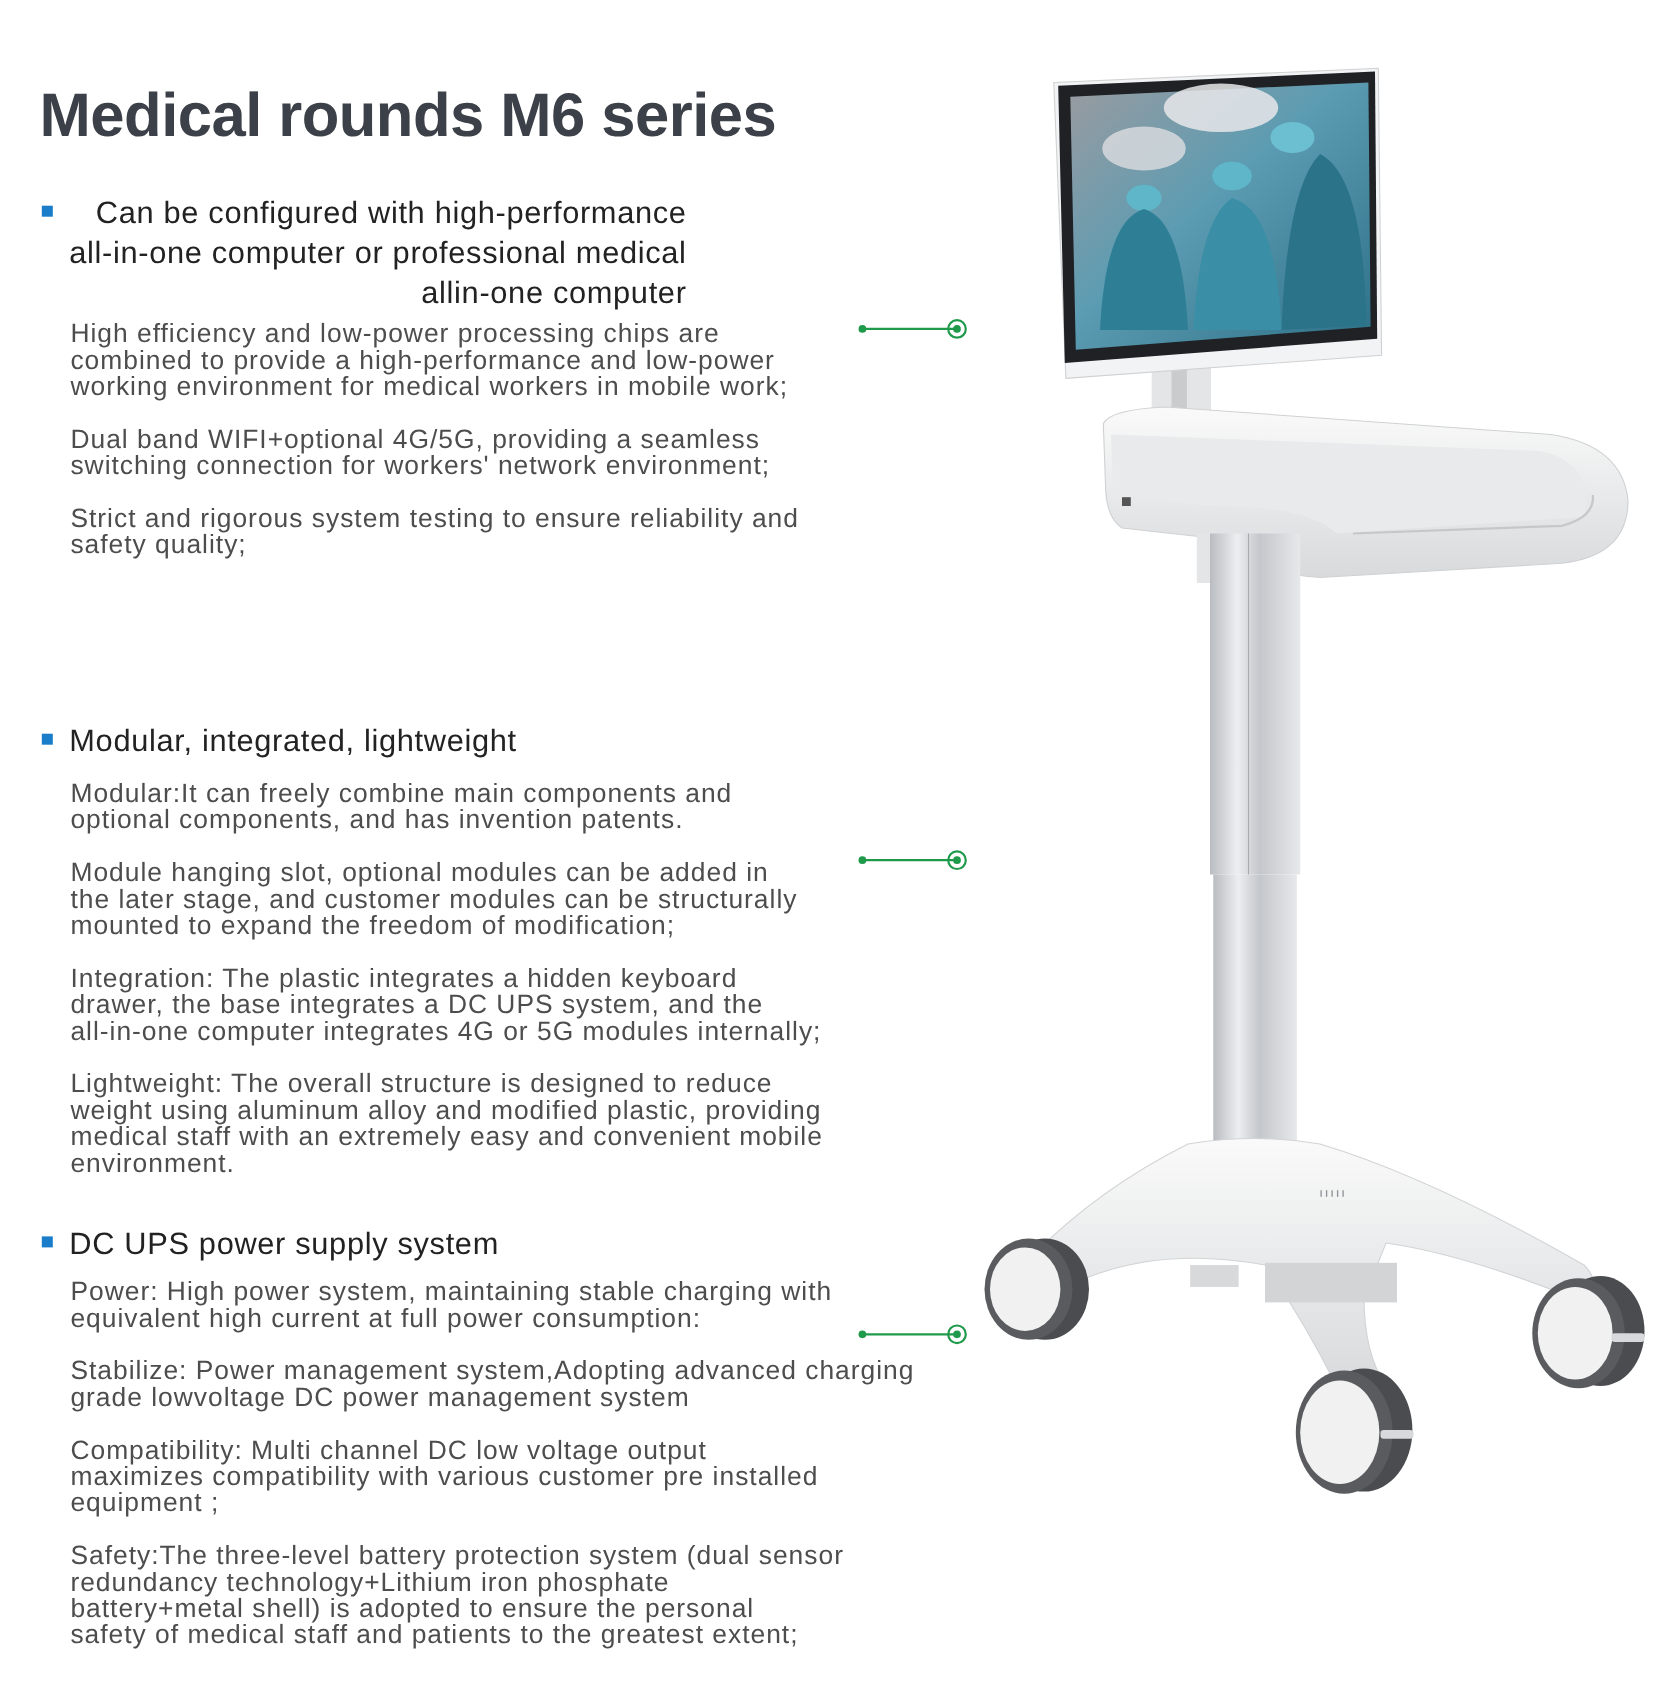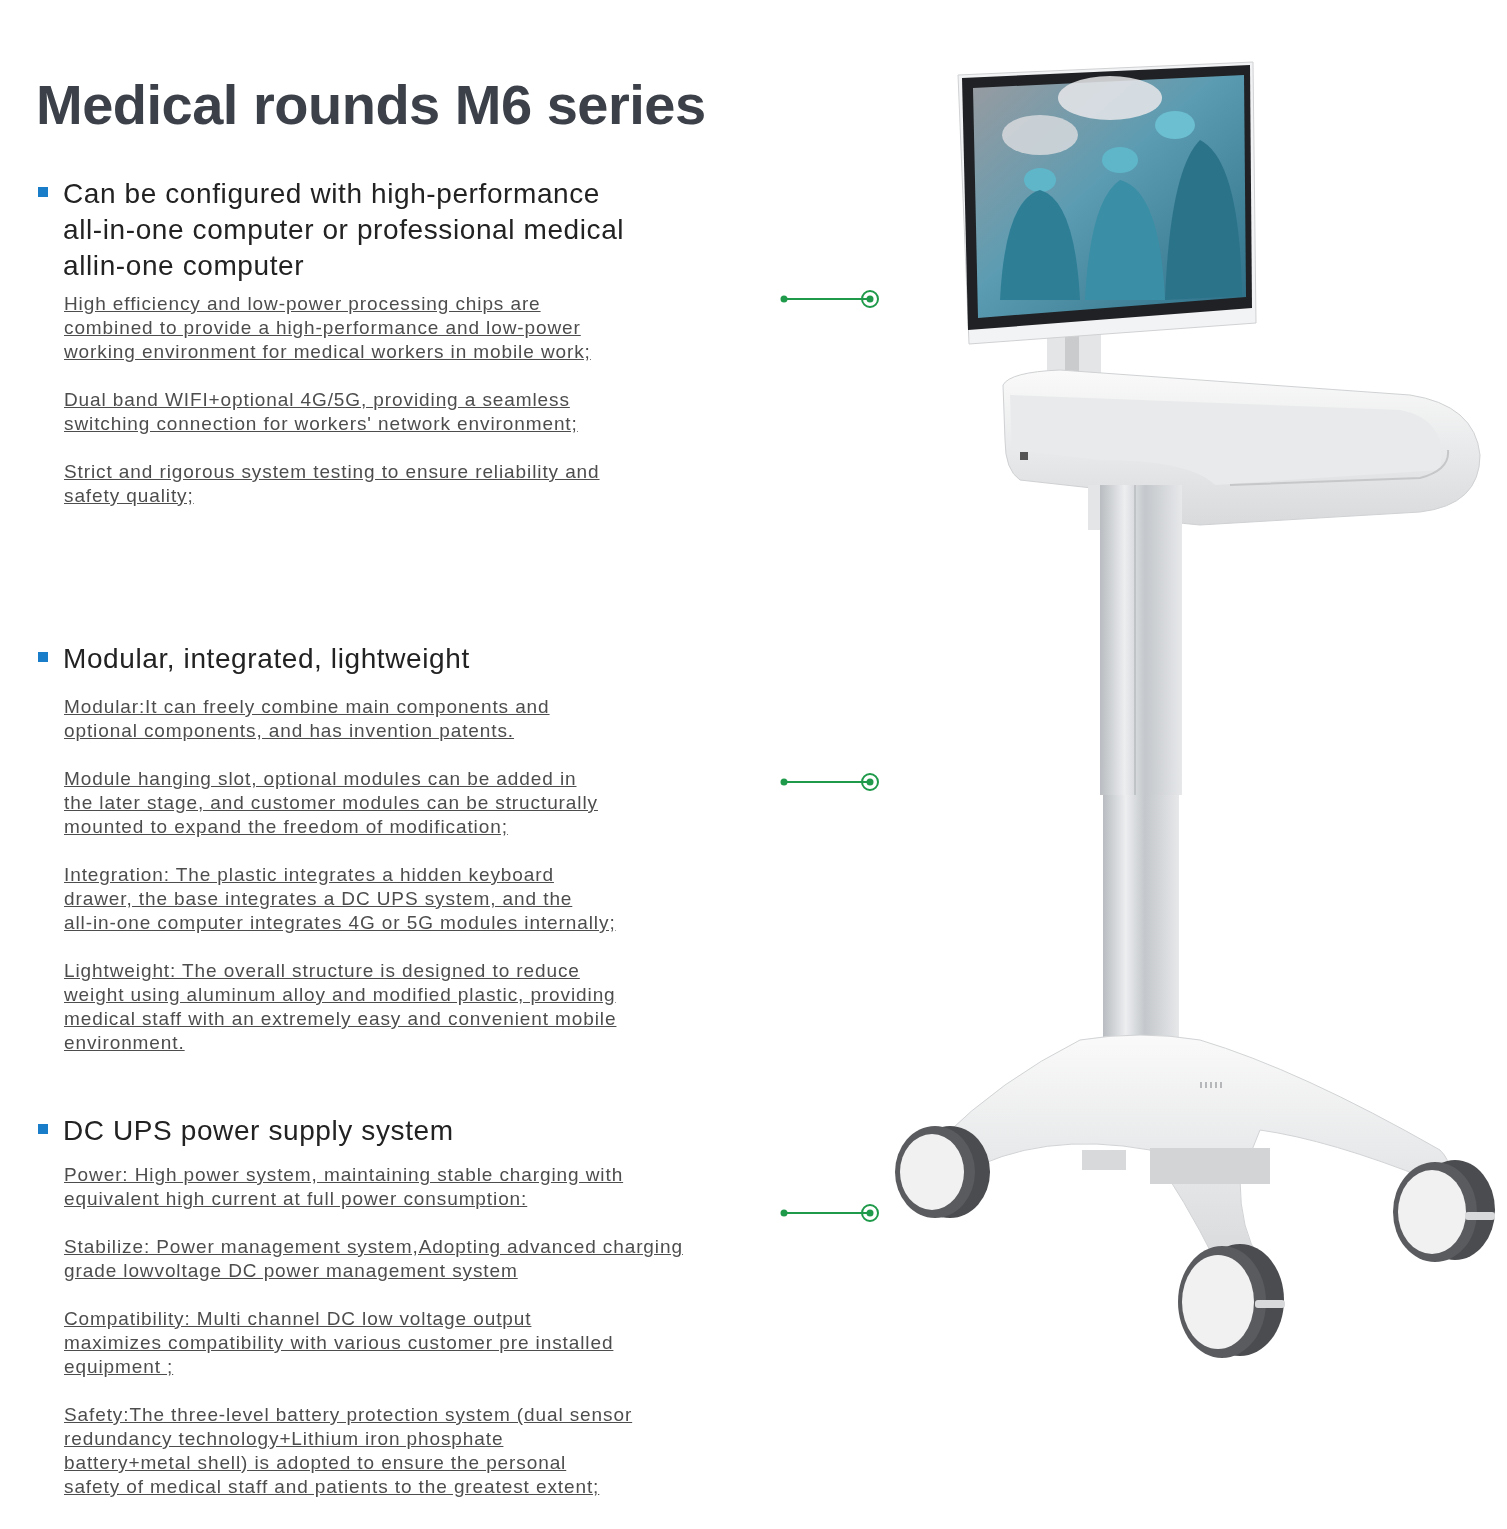--- a/index.html
+++ b/index.html
@@ -2,47 +2,47 @@
 <html><head>
   <meta charset="utf-8">
   <style>
     html, body { margin: 0; padding: 0; background: #ffffff; }
     body { width: 1507px; height: 1529px; position: relative; overflow: hidden; font-family: "Liberation Sans", "DejaVu Sans", sans-serif; }
     .title { position: absolute; left: 36px; top: 72px; font-size: 56px; font-weight: bold; color: #3c4048; letter-spacing: -0.5px; margin: 0; }
     .section { position: absolute; left: 38px; }
     .sec-head { display: flex; align-items: flex-start; }
     .bullet { width: 10px; height: 10px; background: #1a7dc9; margin-top: 11px; margin-right: 15px; flex: none; }
     .sec-title { font-size: 28px; color: #222; line-height: 36px; letter-spacing: 0.6px; }
-    .para { margin-left: 26px; font-size: 19px; color: #4d4d4d; line-height: 24px; letter-spacing: 0.9px; margin-top: 24px; white-space: pre-line; text-decoration: underline; }
+    .para { margin-left: 26px; font-size: 24px; color: #4d4d4d; line-height: 24px; letter-spacing: 0.9px; margin-top: 24px; white-space: pre-line; }
     .para.first { margin-top: 8px; }
     .connector { position: absolute; width: 104px; height: 22px; }
     .product { position: absolute; left: 880px; top: 55px; width: 620px; height: 1320px; }
   </style>
 </head>
 <body>
 
 <h1 class="title">Medical rounds M6 series</h1>
 
 <div class="section" style="top:176px;">
   <div class="sec-head">
     <span class="bullet"></span>
-    <div class="sec-title" style="white-space:pre-line;">Can be configured with high-performance
+    <div class="sec-title" style="white-space:pre-line;text-align:right;">Can be configured with high-performance
 all-in-one computer or professional medical
 allin-one computer</div>
   </div>
   <div class="para first">High efficiency and low-power processing chips are
 combined to provide a high-performance and low-power
 working environment for medical workers in mobile work;</div>
   <div class="para">Dual band WIFI+optional 4G/5G, providing a seamless
 switching connection for workers' network environment;</div>
   <div class="para">Strict and rigorous system testing to ensure reliability and
 safety quality;</div>
 </div>
 
-<div class="section" style="top:641px;">
+<div class="section" style="top:656px;">
   <div class="sec-head">
     <span class="bullet"></span>
     <div class="sec-title">Modular, integrated, lightweight</div>
   </div>
   <div class="para" style="margin-top:18px;">Modular:It can freely combine main components and
 optional components, and has invention patents.</div>
   <div class="para">Module hanging slot, optional modules can be added in
 the later stage, and customer modules can be structurally
 mounted to expand the freedom of modification;</div>
   <div class="para">Integration: The plastic integrates a hidden keyboard

